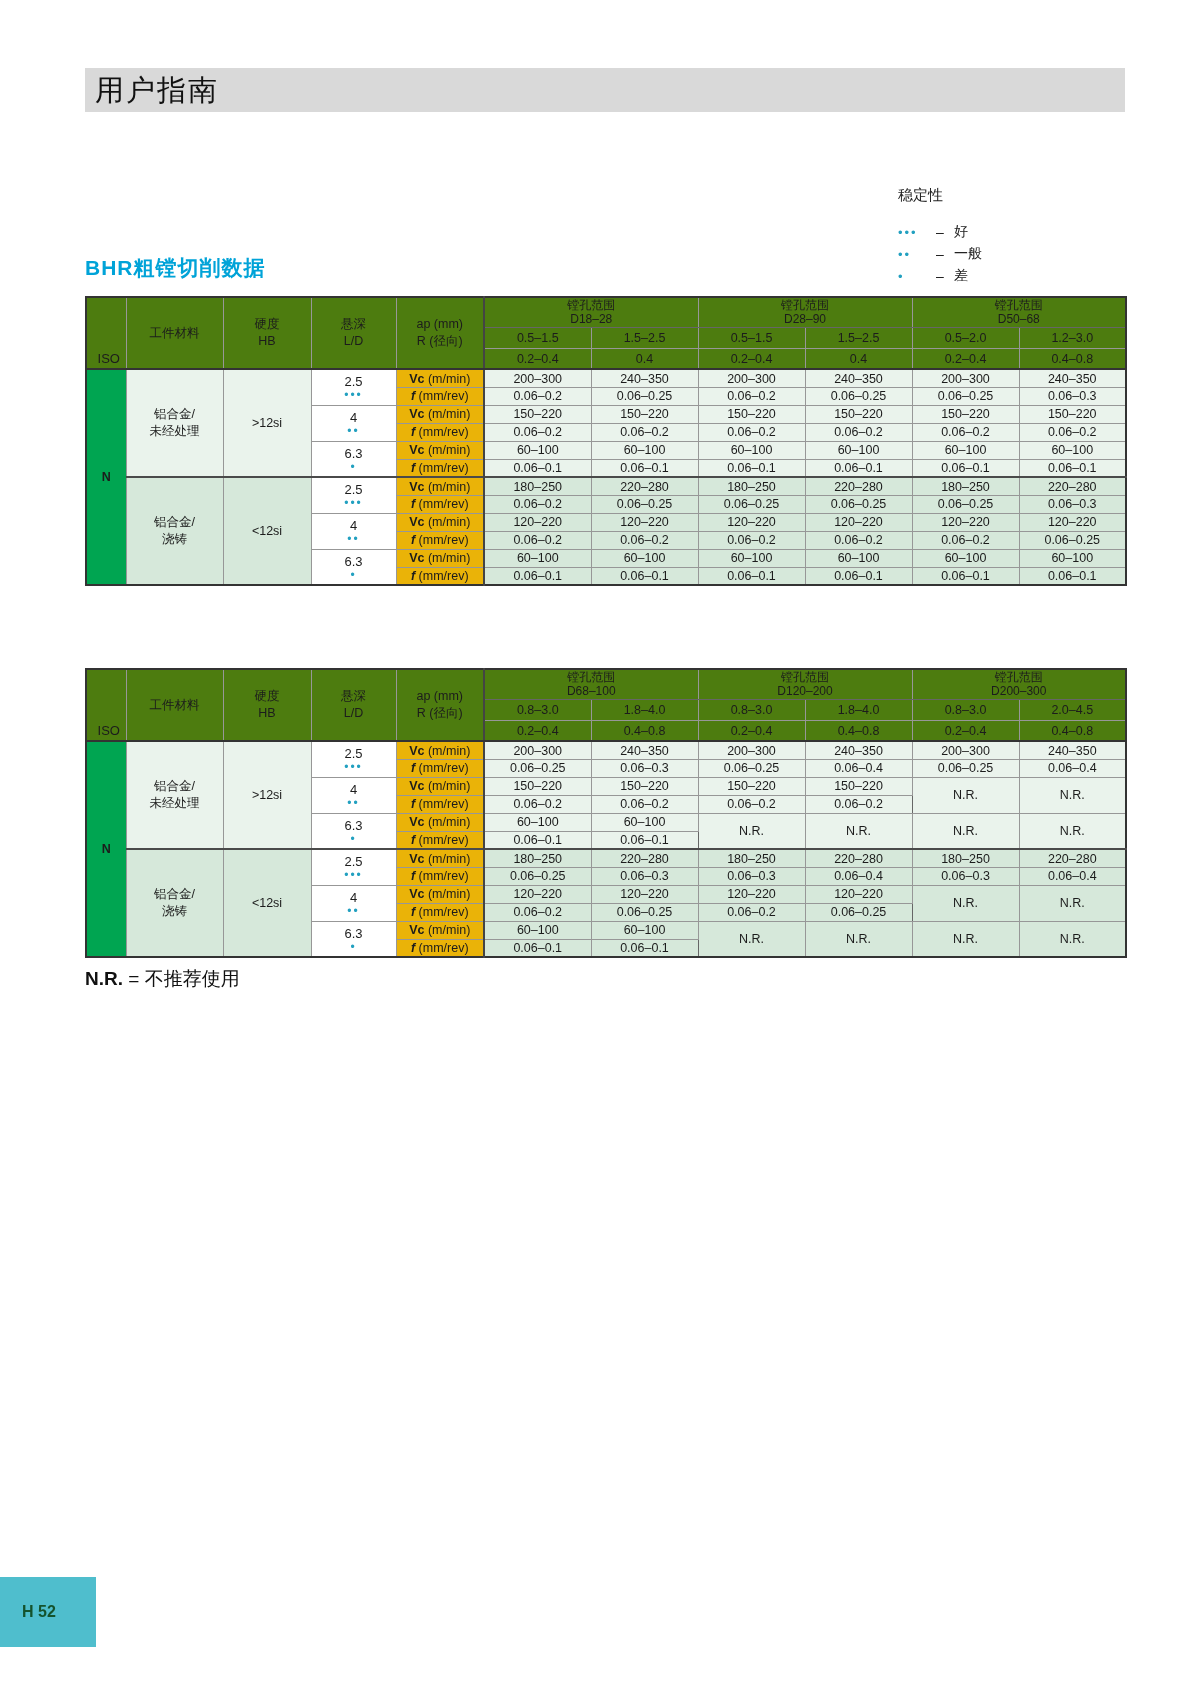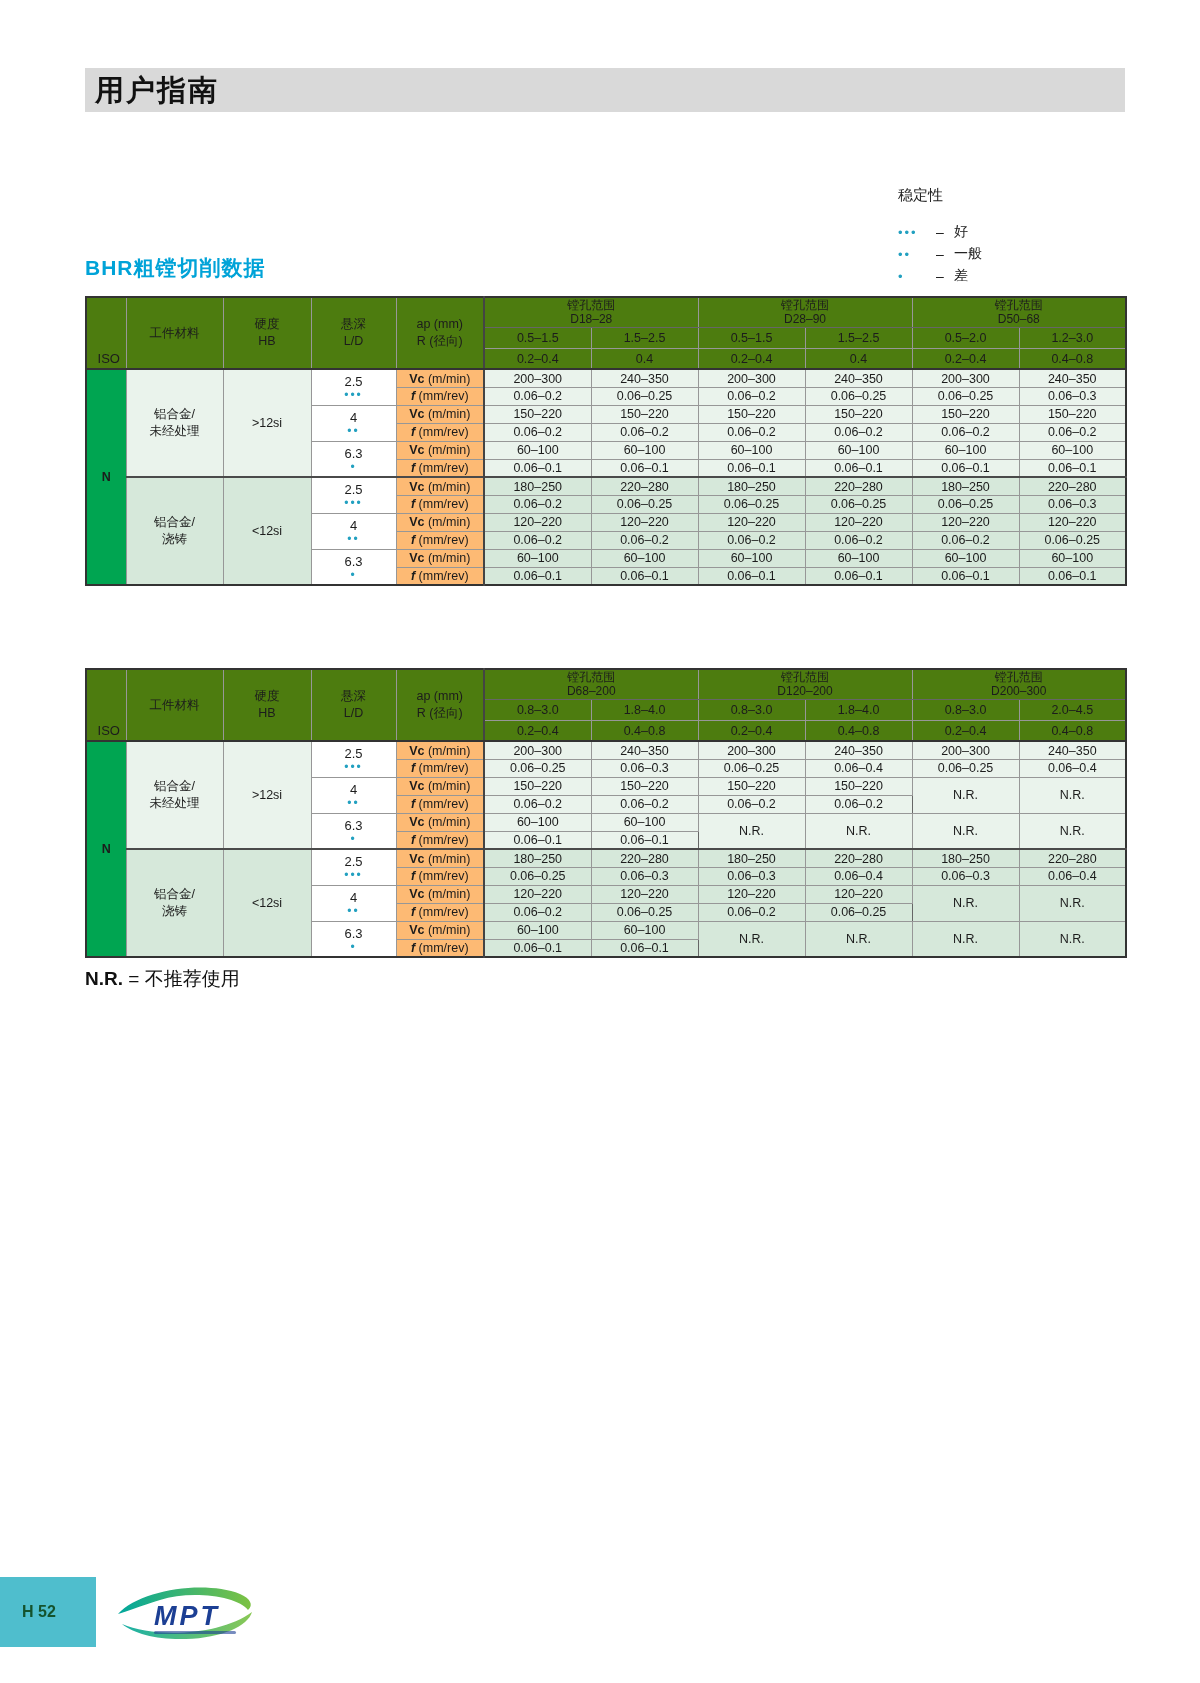--- a/index.html
+++ b/index.html
@@ -3,21 +3,21 @@
 <meta charset="utf-8">
 <style>
   * { margin:0; padding:0; box-sizing:border-box; }
   body { background:#f2f2f2; font-family:"Liberation Sans", sans-serif; }
   .page { position:relative; width:1200px; height:1683px; background:#ffffff; margin:0 auto; overflow:hidden; }
 
   .abs { position:absolute; }
 
   
   .header-bar { left:85px; top:68px; width:1040px; height:44px; background:#d9d9d9; }
-  .header-bar .title { font-size:29px; font-weight:bold; color:#111; line-height:44px; padding-left:10px; letter-spacing:2px; }
+  .header-bar .title { font-size:29px; font-weight:normal; color:#111; line-height:44px; padding-left:10px; letter-spacing:2px; }
 
   
   .legend { left:898px; top:186px; width:160px; }
   .legend-title { font-size:15px; color:#222; margin-bottom:16px; }
   .legend-item { display:flex; align-items:center; height:22px; font-size:14px; color:#222; }
   .legend-dots { width:38px; color:#22a0c0; font-size:13px; letter-spacing:2px; }
   .legend-dash { width:18px; }
 
   
   .section-title { left:85px; top:254px; font-size:21px; font-weight:bold; color:#00a3d8; letter-spacing:1px; }
@@ -43,21 +43,21 @@
   
   .data-table tbody tr { height:18px; }
   .data-table tbody td { font-size:12.5px; }
   .iso-n { background:#00a551; color:#fff; font-size:36px; font-weight:bold; }
   .g0 { background:#eaf3ec; }
   .g1 { background:#d6e8da; }
   .mat-cell div { line-height:1.4; font-size:12.5px; }
   .ld-cell { background:#fff; }
   .ld-cell .num { font-size:13px; line-height:16px; }
   .ld-cell .dots { font-size:12px; line-height:11px; color:#22a0c0; letter-spacing:2px; }
-  .ap-label { background:#fdba74; font-size:12.5px; }
+  .ap-label { background:#eab308; font-size:12.5px; }
   .ap-label .vb { font-weight:bold; }
   .ap-label .fb { font-weight:bold; font-style:italic; }
   tr.block-start td { border-top:1px solid #636363; }
   tr.mat-start td { border-top:2px solid #4a4a4a; }
   .cidx0 { border-left:2px solid #444 !important; }
   .cidx2, .cidx4 { border-left:1.5px solid #666 !important; }
 
   
   .note { left:85px; top:966px; font-size:19px; color:#111; }
   .note .nr-bold { font-weight:bold; }
@@ -331,21 +331,21 @@
             <th class="two-line" rowspan="3">
               <div>悬深</div>
               <div>L/D</div>
             </th>
             <th class="two-line" rowspan="3">
               <div>ap (mm)</div>
               <div>R (径向)</div>
             </th>
             <th class="group-head cidx0" colspan="2">
               <div>镗孔范围</div>
-              <div>D68–200</div>
+              <div>D68–100</div>
             </th>
             <th class="group-head cidx2" colspan="2">
               <div>镗孔范围</div>
               <div>D120–200</div>
             </th>
             <th class="group-head cidx4" colspan="2">
               <div>镗孔范围</div>
               <div>D200–300</div>
             </th>
           </tr>
@@ -503,28 +503,14 @@
     </div>
 
   <div class="abs note">
     <span class="nr-bold">N.R.</span><span> = 不推荐使用</span>
   </div>
 
   <div class="abs page-box">
     <span>H 52</span>
   </div>
 
-  <div class="abs logo">
-    <svg viewBox="0 0 150 70" width="150" height="70">
-      <defs>
-        <linearGradient id="lgrad" x1="0" y1="0" x2="1" y2="0">
-          <stop offset="0" stop-color="#00a79d"></stop>
-          <stop offset="1" stop-color="#7dc242"></stop>
-        </linearGradient>
-      </defs>
-      <path d="M6 36 C28 12 92 2 128 16 C138 20 142 27 136 32 C126 18 78 12 48 22 C28 28 14 34 6 36 Z" fill="url(#lgrad)"></path>
-      <path d="M10 46 C42 60 108 58 140 34 C136 48 110 60 74 61 C46 62 22 56 10 46 Z" fill="url(#lgrad)" opacity="0.9"></path>
-      <text x="42" y="47" font-size="27" font-weight="bold" font-style="italic" letter-spacing="3" fill="#1c3f94">MPT</text>
-      <rect x="42" y="53" width="82" height="3" rx="1.5" fill="#1c3f94" opacity="0.6"></rect>
-    </svg>
-  </div>
 
 </div>
 
 </body></html>

